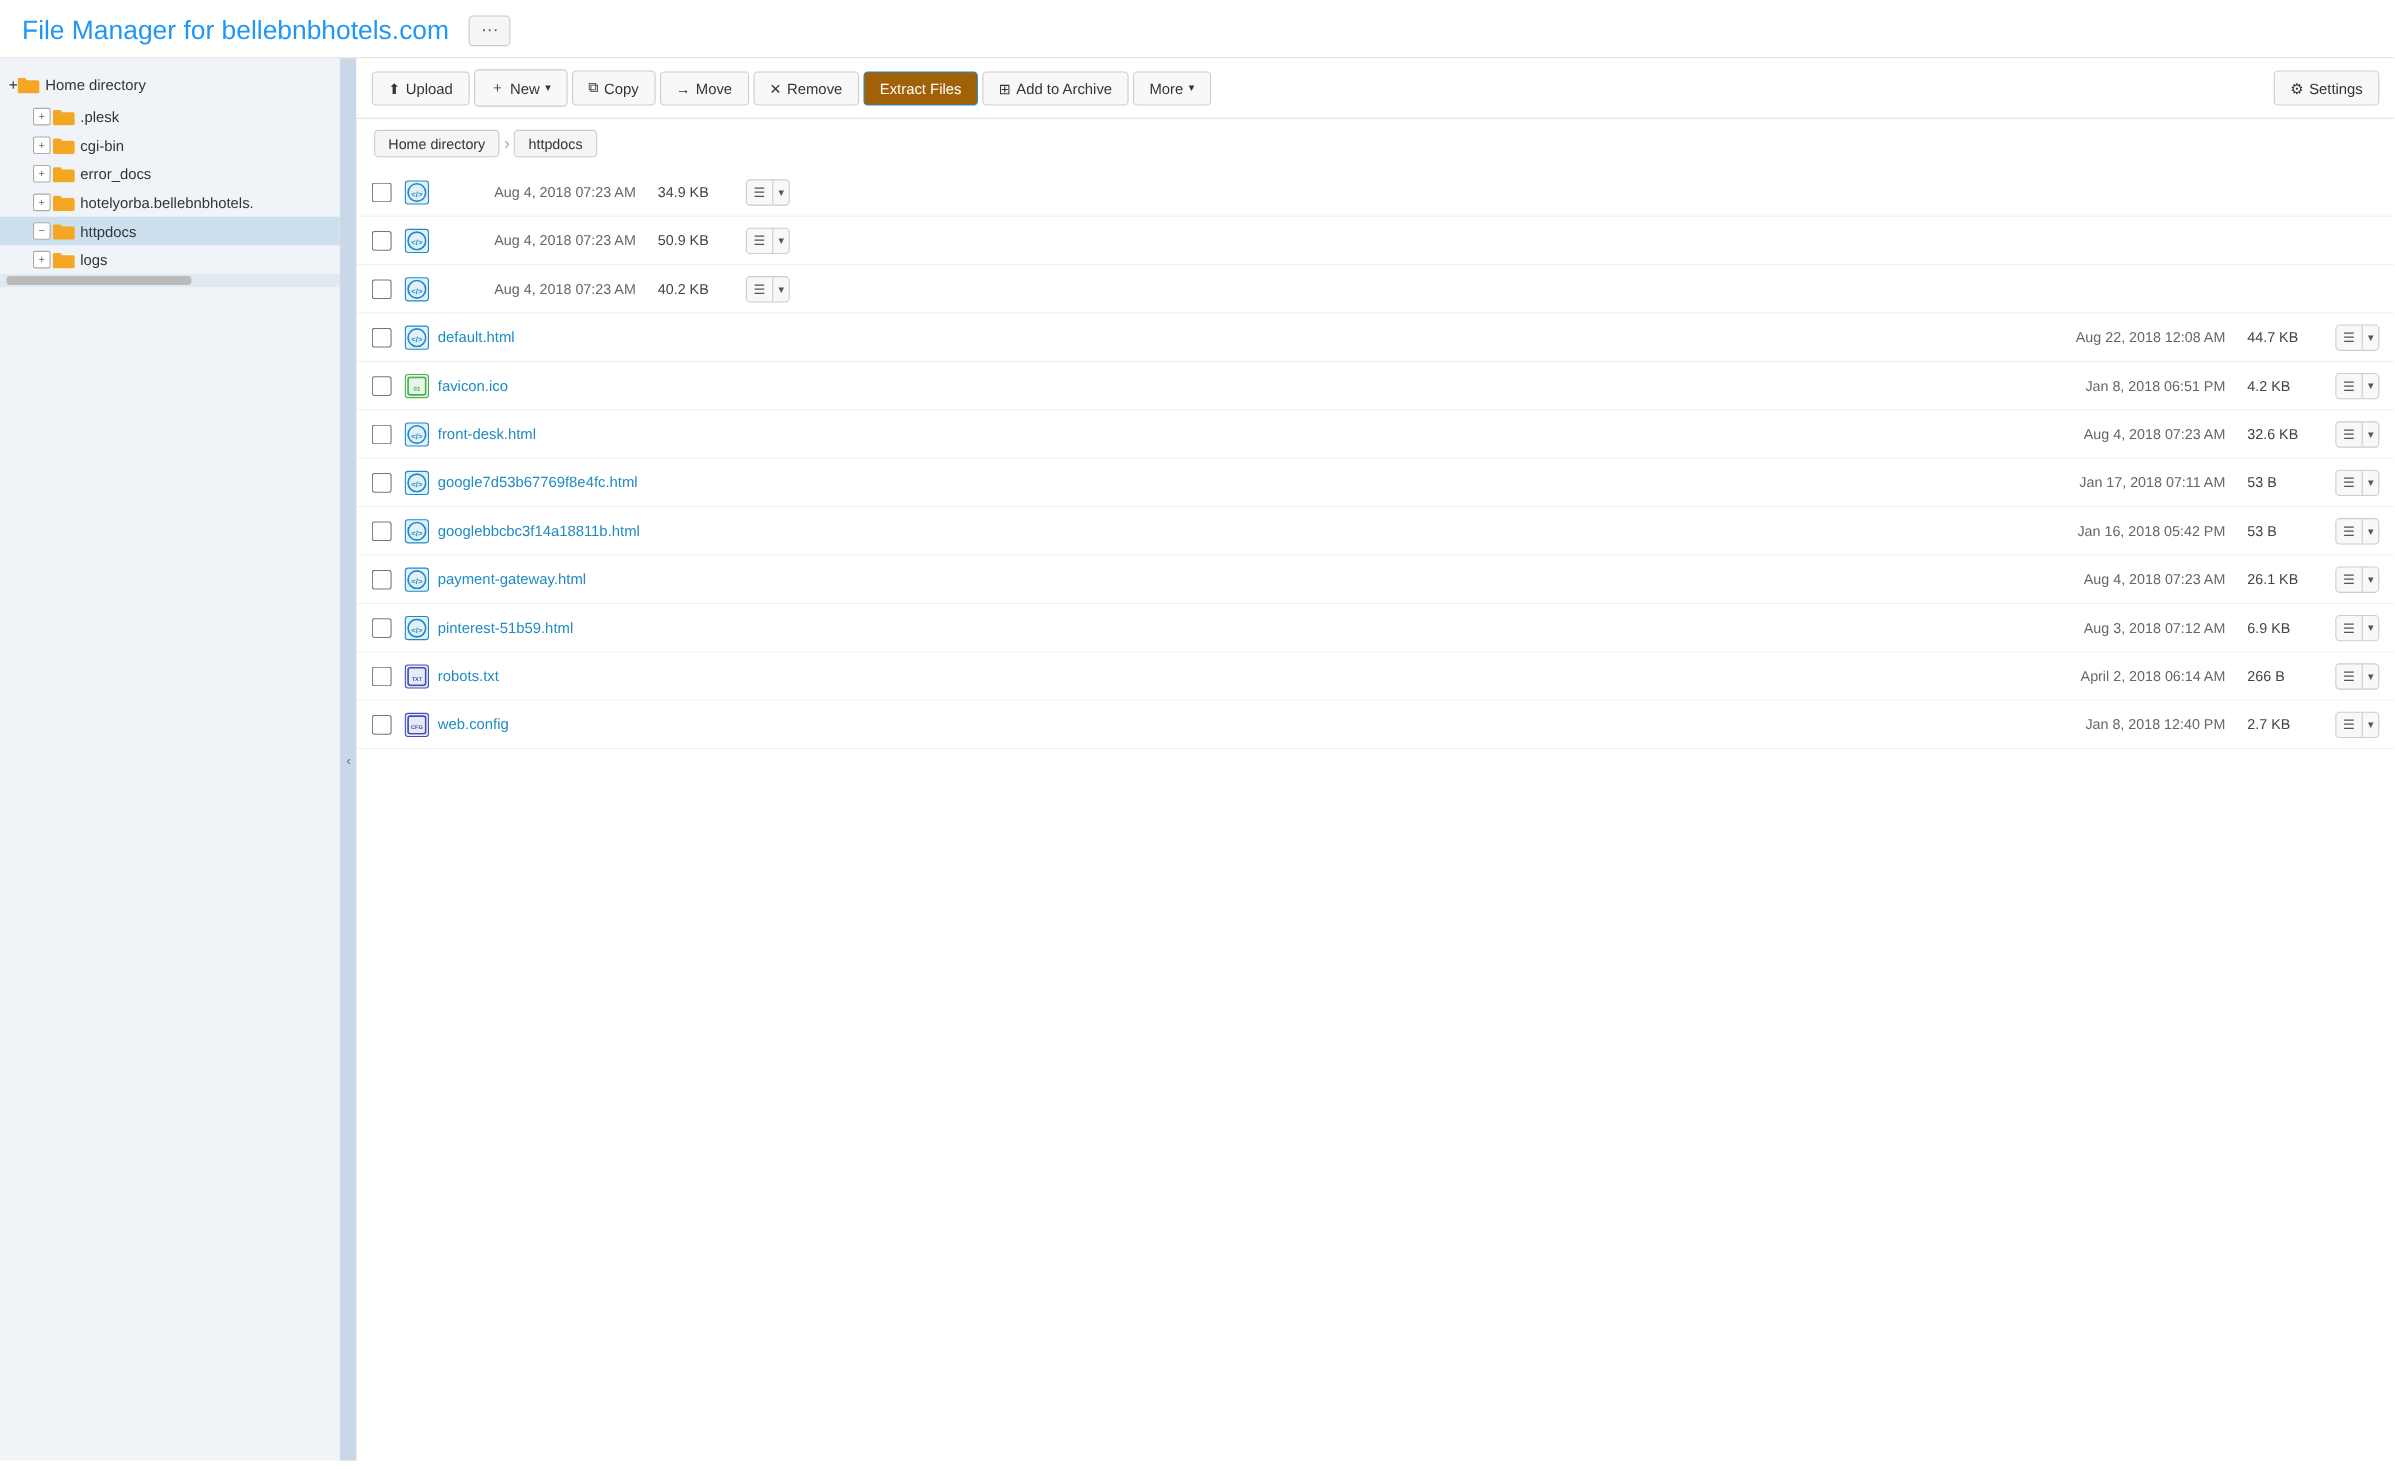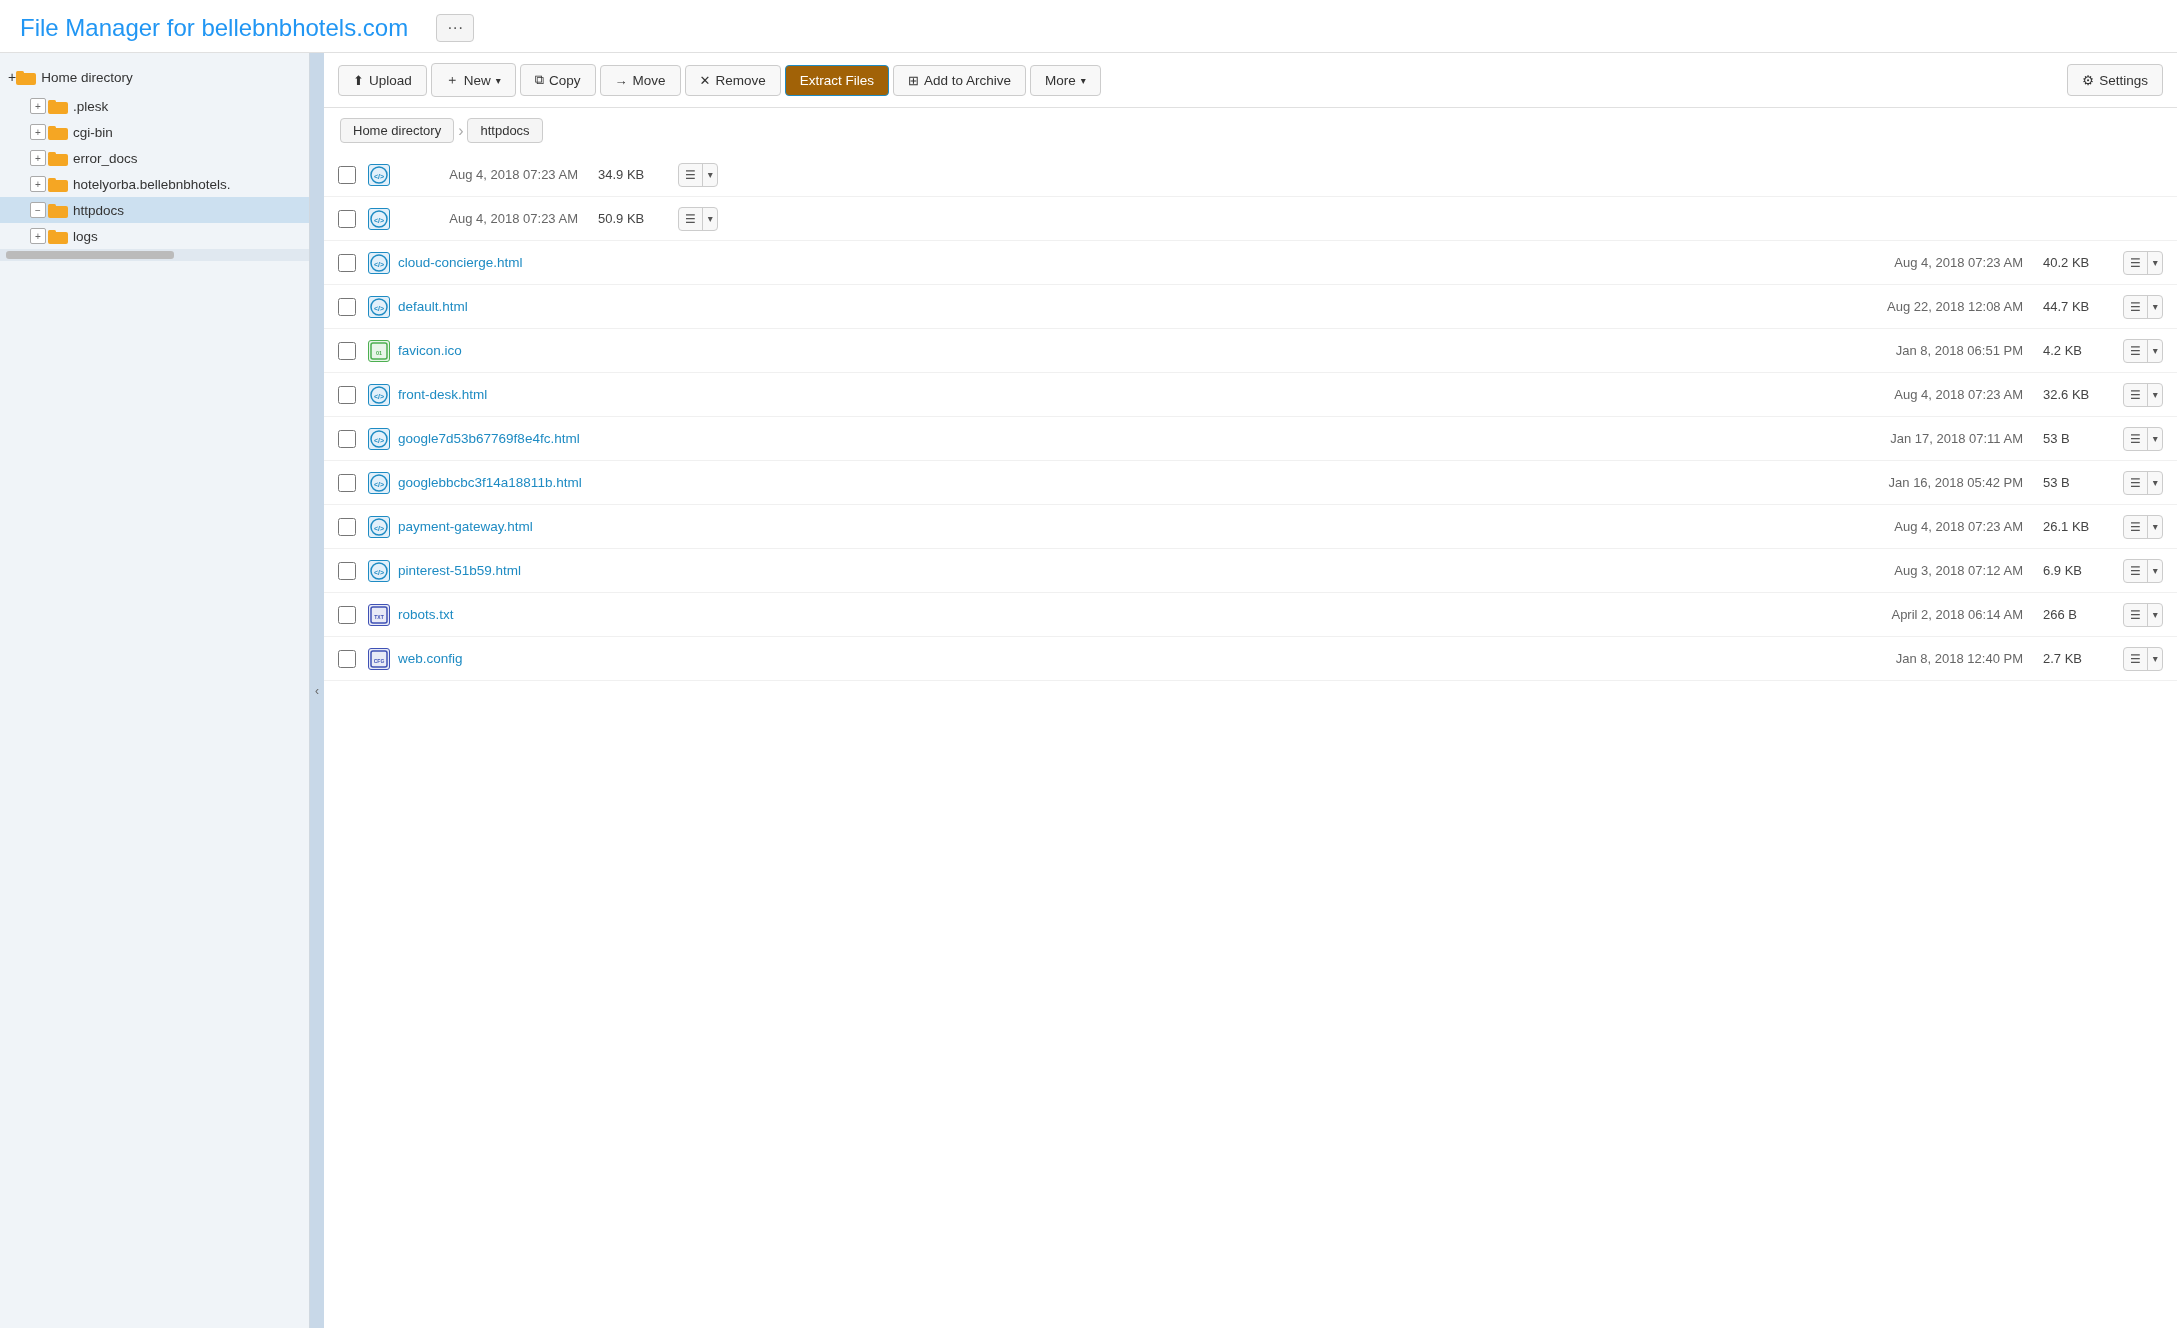--- a/index.html
+++ b/index.html
@@ -4,21 +4,21 @@
   <style>
     * { box-sizing: border-box; margin: 0; padding: 0; }
     body { font-family: -apple-system, BlinkMacSystemFont, 'Segoe UI', Arial, sans-serif; font-size: 14px; background: #fff; color: #333; }
 
     
     .app-header {
       padding: 14px 20px 10px;
       border-bottom: 1px solid #e0e0e0;
       display: flex;
       align-items: center;
-      gap: 28px;
+      gap: 18px;
     }
     .app-title {
       font-size: 24px;
       font-weight: 300;
       color: #333;
     }
     .app-title span {
       color: #2196f3;
     }
     .more-dots-btn {
@@ -507,21 +507,20 @@
         <div class="file-row">
     <input type="checkbox" class="file-checkbox" style="">
     <div class="file-icon">
             <div class="html-file-icon">
               <svg width="18" height="18" viewBox="0 0 18 18">
                 <circle cx="9" cy="9" r="8" fill="#e3f0fa" stroke="#1e8bc3" stroke-width="1.5"></circle>
                 <text x="9" y="13" text-anchor="middle" font-size="7" fill="#1e8bc3" font-family="Arial" font-weight="bold">&lt;/&gt;</text>
               </svg>
             </div>
           </div>
-    <span class="file-name">cloud-concierge.html</span>
     <span class="file-date">Aug 4, 2018 07:23 AM</span>
     <span class="file-size">40.2 KB</span>
     <div class="file-menu">
       <div class="file-menu-btn">
         <span class="file-menu-main">☰</span>
         <span class="file-menu-arrow">▾</span>
       </div>
     </div>
   </div>
         <div class="file-row">

